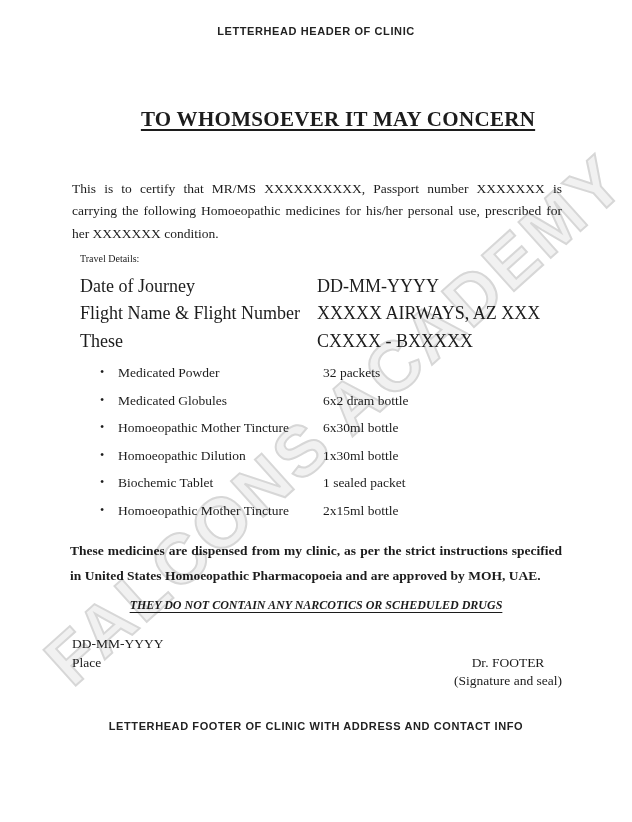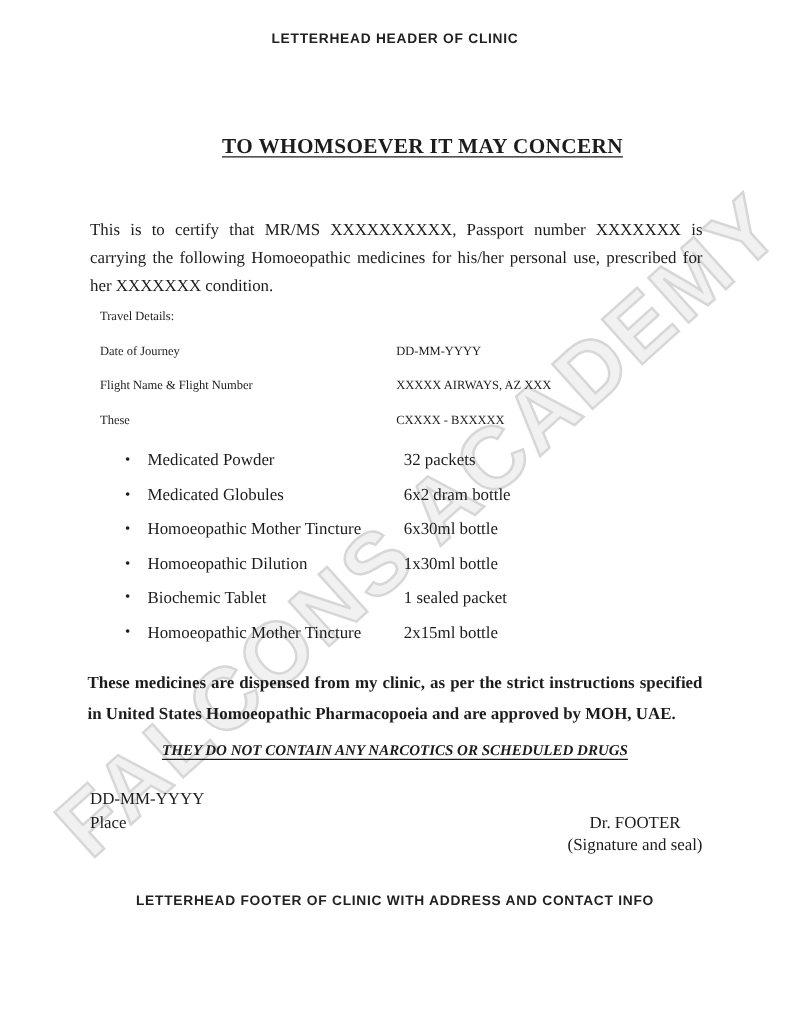--- a/index.html
+++ b/index.html
@@ -49,40 +49,40 @@
     font-size: 11px;
     font-weight: 600;
     letter-spacing: 0.6px;
     color: #222222;
   }
 
   
   .doc-title {
     margin-top: 70px;
     text-align: center;
-    font-size: 17px;
+    font-size: 21px;
     font-weight: 700;
     letter-spacing: 0.3px;
     text-decoration: underline;
     text-underline-offset: 3px;
     padding-left: 44px;
   }
 
   
   .intro {
     margin: 46px 70px 0 72px;
     font-size: 13.5px;
     line-height: 22.4px;
     text-align: justify;
   }
 
   
   .travel-block { margin-left: 80px; margin-top: 0; }
   .travel-heading { line-height: 27.5px; font-size: 10px; }
-  .detail-row { display: flex; line-height: 27.5px; font-size: 10px; }
+  .detail-row { display: flex; line-height: 27.5px; font-size: 18px; }
   .detail-row .label { width: 237px; flex: 0 0 237px; }
 
   
   .medicine-heading {
     margin-left: 80px;
     margin-top: 17px;
     line-height: 27.5px;
     font-size: 13.5px;
     font-weight: 700;
   }

